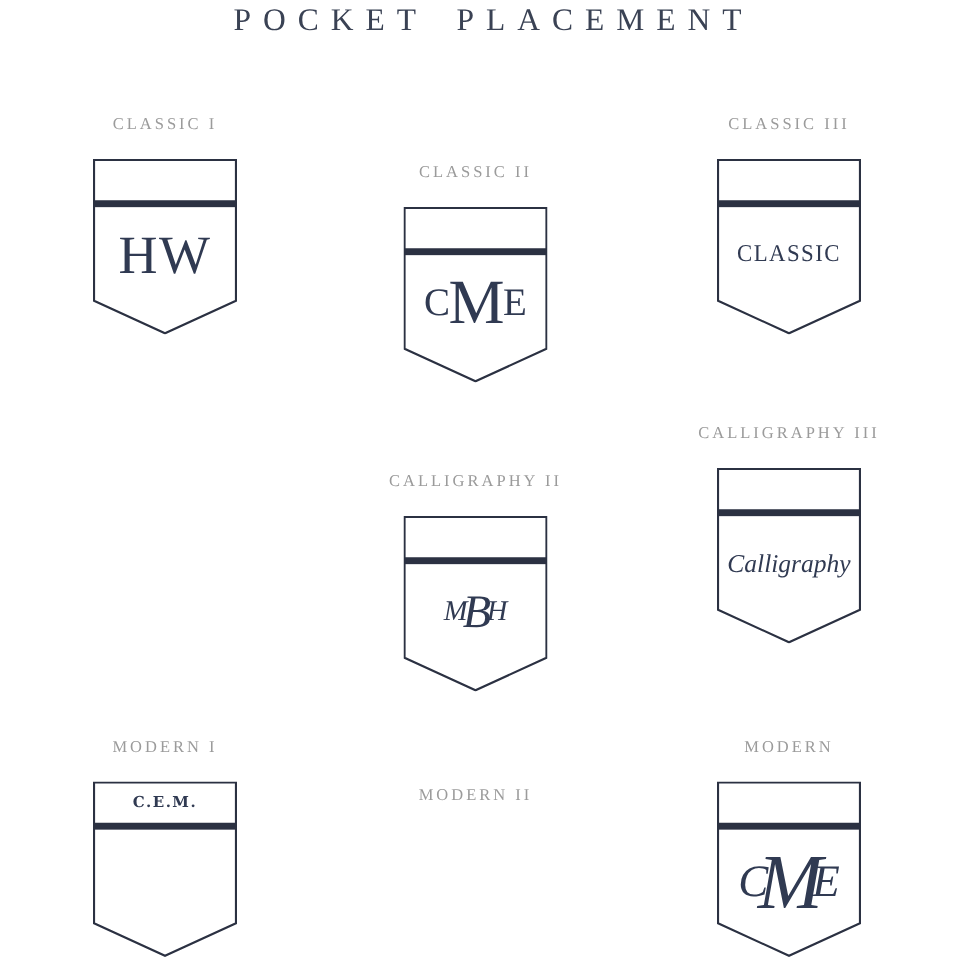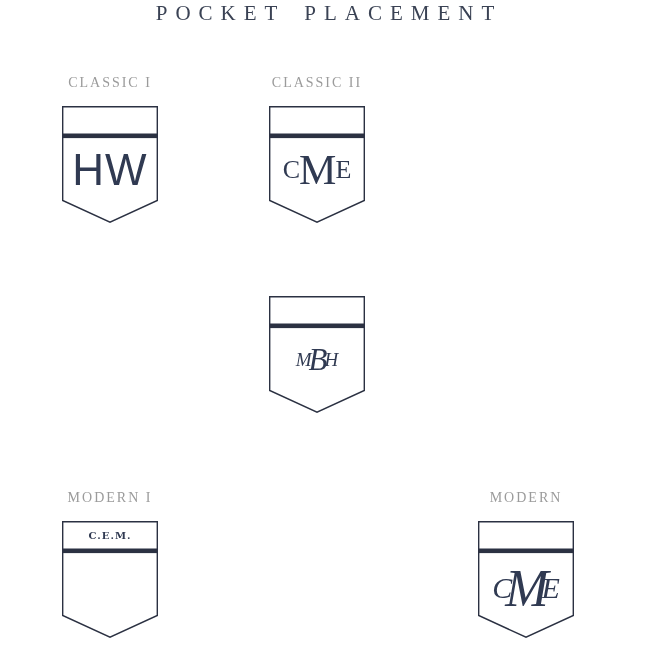--- a/index.html
+++ b/index.html
@@ -28,21 +28,21 @@
     text-indent: 8px; 
     white-space: nowrap;
   }
   .cell {
     position: absolute;
     width: 170px;
     text-align: center;
   }
   .style-label {
     font-family: "Liberation Serif", serif;
-    font-size: 14px;
+    font-size: 11px;
     letter-spacing: 2px;
     color: #9b9b9b;
     line-height: 16px;
     white-space: nowrap;
   }
   .pocket {
     position: relative;
     width: 96px;
     height: 117px;
     margin: 15px auto 0 auto;
@@ -56,22 +56,22 @@
     align-items: center;
     justify-content: center;
     color: #303a52;
     white-space: nowrap;
   }
   .pos-body { top: 33px; height: 61px; }
   .pos-hem  { top: 2px;  height: 25px; }
   .pos-scroll { top: 36px; height: 62px; }
 
   .m-classic2 {
-    font-family: Liberation Sans, sans-serif;
-    font-size: 44px; letter-spacing: 1px;
+    font-family: Liberation Serif, serif;
+    font-size: 36px; letter-spacing: 1px;
   }
   .m-stack3 { font-family: "Liberation Serif", serif; }
   .m-stack3 .side { font-size: 26px; }
   .m-stack3 .mid  { font-size: 42px; margin: 0 -1px; }
   .m-classicword {
     font-family: "Liberation Serif", serif;
     font-size: 16px; letter-spacing: 1px;
     transform: scaleX(0.95);
   }
   .m-script2 {
@@ -91,21 +91,21 @@
   }
   .m-modernword {
     font-family: "DejaVu Serif", serif;
     font-weight: bold; font-size: 12.5px; letter-spacing: 1.5px;
   }
   .m-scroll { font-family: "Liberation Serif", serif; font-style: italic; }
   .m-scroll .side { font-size: 30px; }
   .m-scroll .mid  { font-size: 52px; margin: 0 -7px; position: relative; z-index: 1; }
 
   
-  .c0 { left: 25px; }  .c1 { left: 232px; }  .c2 { left: 441px; }
+  .c0 { left: 25px; }  .c1 { left: 232px; margin-top: 32px; }  .c2 { left: 441px; }
   .r0 { top: 75px; }   .r1 { top: 281px; }   .r2 { top: 490px; }
 </style>
 </head>
 <body>
 
 <div class="page">
 
   <div class="page-title">POCKET PLACEMENT</div>
 
   <div class="cell c0 r0">
@@ -128,50 +128,70 @@
       </svg>
       <div class="mono pos-body m-stack3">
         <span class="side">C</span>
         <span class="mid">M</span>
         <span class="side">E</span>
       </div>
     </div>
   </div>
 
   <div class="cell c2 r0">
+    <div class="style-label">CLASSIC III</div>
+    <div class="pocket">
+      <svg width="96" height="117" viewBox="0 0 96 117">
+        <polygon points="0.7,0.7 95.3,0.7 95.3,94.5 48,116.2 0.7,94.5" fill="#ffffff" stroke="#2b3142" stroke-width="1.4"></polygon>
+        <rect x="0.7" y="27.5" width="94.6" height="4.6" fill="#2b3142"></rect>
+      </svg>
+      <div class="mono pos-body m-classicword">CLASSIC</div>
+    </div>
   </div>
 
 
   <div class="cell c1 r1">
+    <div class="style-label">CALLIGRAPHY II</div>
     <div class="pocket">
       <svg width="96" height="117" viewBox="0 0 96 117">
         <polygon points="0.7,0.7 95.3,0.7 95.3,94.5 48,116.2 0.7,94.5" fill="#ffffff" stroke="#2b3142" stroke-width="1.4"></polygon>
         <rect x="0.7" y="27.5" width="94.6" height="4.6" fill="#2b3142"></rect>
       </svg>
       <div class="mono pos-body m-scriptstack">
         <span class="side">M</span>
         <span class="mid">B</span>
         <span class="side">H</span>
       </div>
     </div>
   </div>
 
+  <div class="cell c2 r1">
+    <div class="style-label">CALLIGRAPHY III</div>
+    <div class="pocket">
+      <svg width="96" height="117" viewBox="0 0 96 117">
+        <polygon points="0.7,0.7 95.3,0.7 95.3,94.5 48,116.2 0.7,94.5" fill="#ffffff" stroke="#2b3142" stroke-width="1.4"></polygon>
+        <rect x="0.7" y="27.5" width="94.6" height="4.6" fill="#2b3142"></rect>
+      </svg>
+      <div class="mono pos-body m-scriptword">Calligraphy</div>
+    </div>
+  </div>
 
   <div class="cell c0 r2">
     <div class="style-label">MODERN I</div>
     <div class="pocket">
       <svg width="96" height="117" viewBox="0 0 96 117">
         <polygon points="0.7,0.7 95.3,0.7 95.3,94.5 48,116.2 0.7,94.5" fill="#ffffff" stroke="#2b3142" stroke-width="1.4"></polygon>
         <rect x="0.7" y="27.5" width="94.6" height="4.6" fill="#2b3142"></rect>
       </svg>
       <div class="mono pos-hem m-modernsmall">C.E.M.</div>
     </div>
   </div>
 
   <div class="cell c1 r2">
+    <div class="style-label">MODERN II</div>
   </div>
 
   <div class="cell c2 r2">
     <div class="style-label">MODERN</div>
     <div class="pocket">
       <svg width="96" height="117" viewBox="0 0 96 117">
         <polygon points="0.7,0.7 95.3,0.7 95.3,94.5 48,116.2 0.7,94.5" fill="#ffffff" stroke="#2b3142" stroke-width="1.4"></polygon>
         <rect x="0.7" y="27.5" width="94.6" height="4.6" fill="#2b3142"></rect>
       </svg>
       <div class="mono pos-scroll m-scroll">

